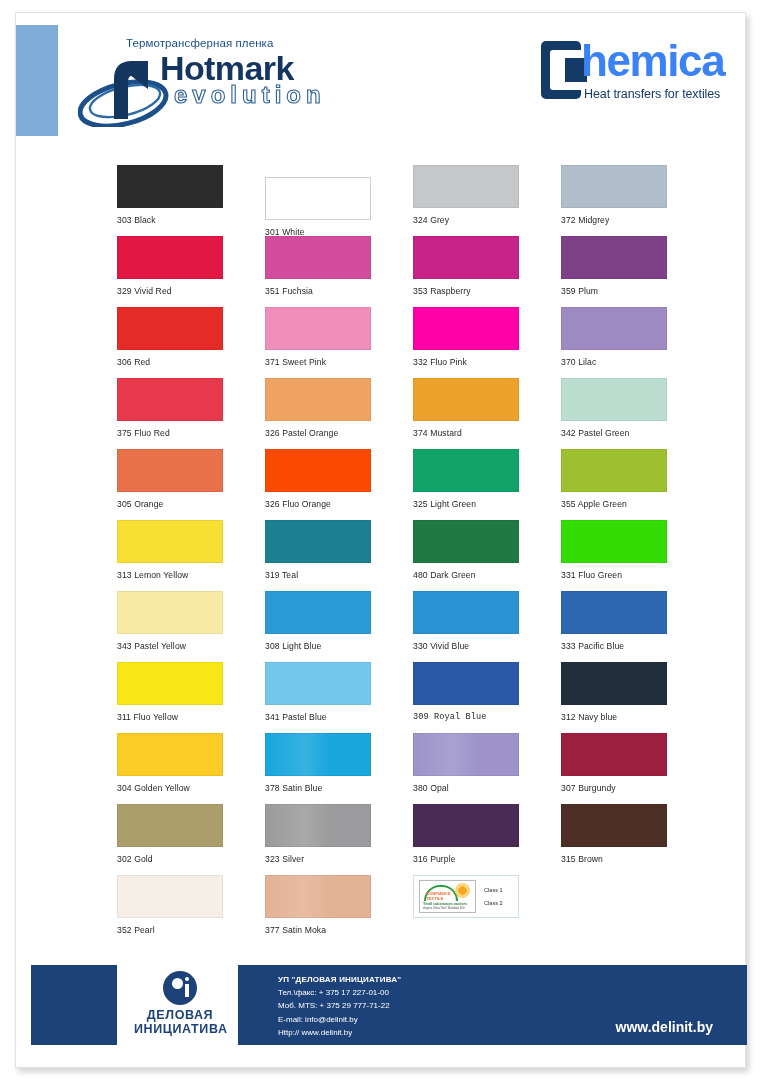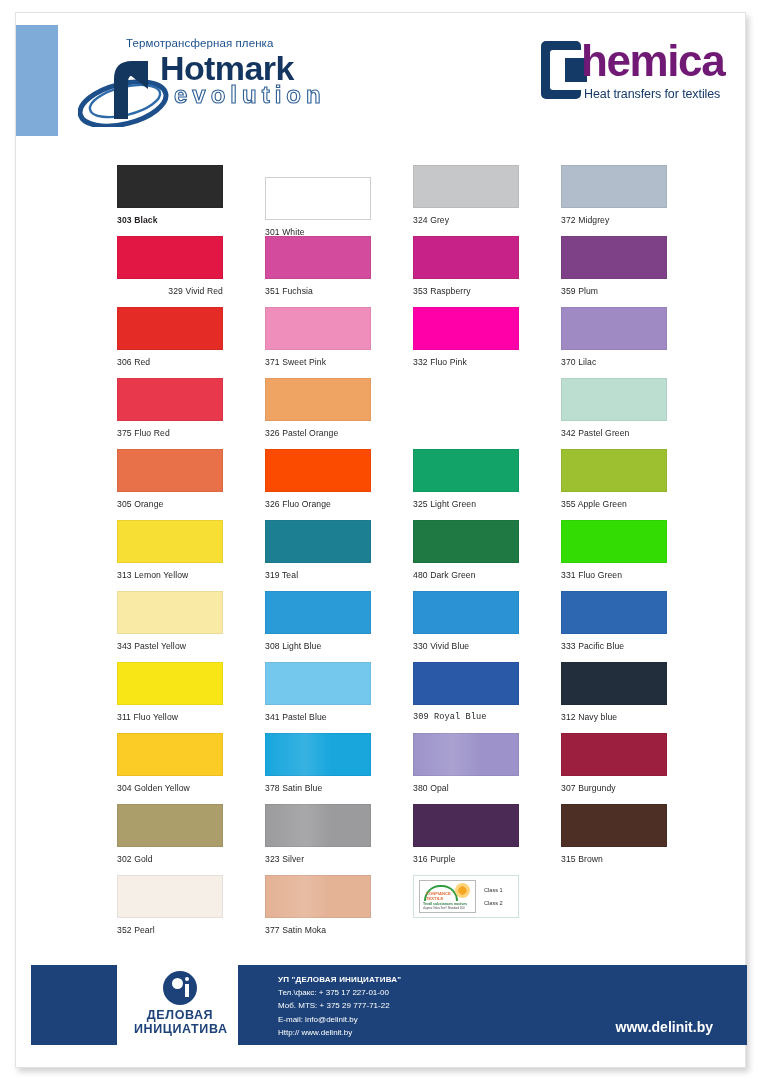--- a/index.html
+++ b/index.html
@@ -68,21 +68,21 @@
     background: #ffffff;
     border-radius: 3px;
   }
   .ch-c-mouth {
     position: absolute; left: 24px; top: 17px;
     width: 22px; height: 24px;
     background: #143a68;
   }
   .ch-word {
     position: absolute; left: 40px; top: -2px;
-    font-size: 44px; font-weight: bold; color: #701a75;
+    font-size: 44px; font-weight: bold; color: #3b82f6;
     letter-spacing: -1.4px; line-height: 1;
   }
   .ch-tag {
     position: absolute; left: 43px; top: 46px;
     font-size: 12.5px; color: #143a68; font-weight: 500;
     letter-spacing: -0.1px; white-space: nowrap;
   }
 
   
   #grid { position: absolute; left: 0; top: 126px; width: 731px; height: 810px; }
@@ -222,37 +222,37 @@
       <div class="ch-c">
         <div class="ch-c-inner"></div>
         <div class="ch-c-mouth"></div>
       </div>
       <div class="ch-word">hemica</div>
       <div class="ch-tag">Heat transfers for textiles</div>
     </div>
   </div>
 
   <div id="grid">
-      <div class="cell" style="left: 101px; top: 26px; font-weight: bold;">
+      <div class="cell" style="left: 101px; top: 26px;">
         <div class="chip" style="background: rgb(43, 43, 43);"></div>
         <div class="chip-label">303 Black</div>
       </div>
       <div class="cell" style="left: 249px; top: 26px; margin-top: 12px;">
         <div class="chip outlined" style="background: rgb(255, 255, 255);"></div>
         <div class="chip-label">301 White</div>
       </div>
       <div class="cell" style="left: 397px; top: 26px;">
         <div class="chip" style="background: rgb(197, 199, 200);"></div>
         <div class="chip-label">324 Grey</div>
       </div>
       <div class="cell" style="left: 545px; top: 26px;">
         <div class="chip" style="background: rgb(177, 189, 202);"></div>
         <div class="chip-label">372 Midgrey</div>
       </div>
-      <div class="cell" style="left: 101px; top: 97px; text-align: right;">
+      <div class="cell" style="left: 101px; top: 97px;">
         <div class="chip" style="background: rgb(227, 23, 67);"></div>
         <div class="chip-label">329 Vivid Red</div>
       </div>
       <div class="cell" style="left: 249px; top: 97px;">
         <div class="chip" style="background: rgb(210, 75, 156);"></div>
         <div class="chip-label">351 Fuchsia</div>
       </div>
       <div class="cell" style="left: 397px; top: 97px;">
         <div class="chip" style="background: rgb(198, 34, 135);"></div>
         <div class="chip-label">353 Raspberry</div>
@@ -277,20 +277,24 @@
         <div class="chip" style="background: rgb(160, 138, 196);"></div>
         <div class="chip-label">370 Lilac</div>
       </div>
       <div class="cell" style="left: 101px; top: 239px;">
         <div class="chip" style="background: rgb(232, 57, 76);"></div>
         <div class="chip-label">375 Fluo Red</div>
       </div>
       <div class="cell" style="left: 249px; top: 239px;">
         <div class="chip" style="background: rgb(240, 164, 100);"></div>
         <div class="chip-label">326 Pastel Orange</div>
+      </div>
+      <div class="cell" style="left: 397px; top: 239px;">
+        <div class="chip" style="background: rgb(237, 162, 43);"></div>
+        <div class="chip-label">374 Mustard</div>
       </div>
       <div class="cell" style="left: 545px; top: 239px;">
         <div class="chip" style="background: rgb(188, 222, 209);"></div>
         <div class="chip-label">342 Pastel Green</div>
       </div>
       <div class="cell" style="left: 101px; top: 310px;">
         <div class="chip" style="background: rgb(232, 113, 74);"></div>
         <div class="chip-label">305 Orange</div>
       </div>
       <div class="cell" style="left: 249px; top: 310px;">

